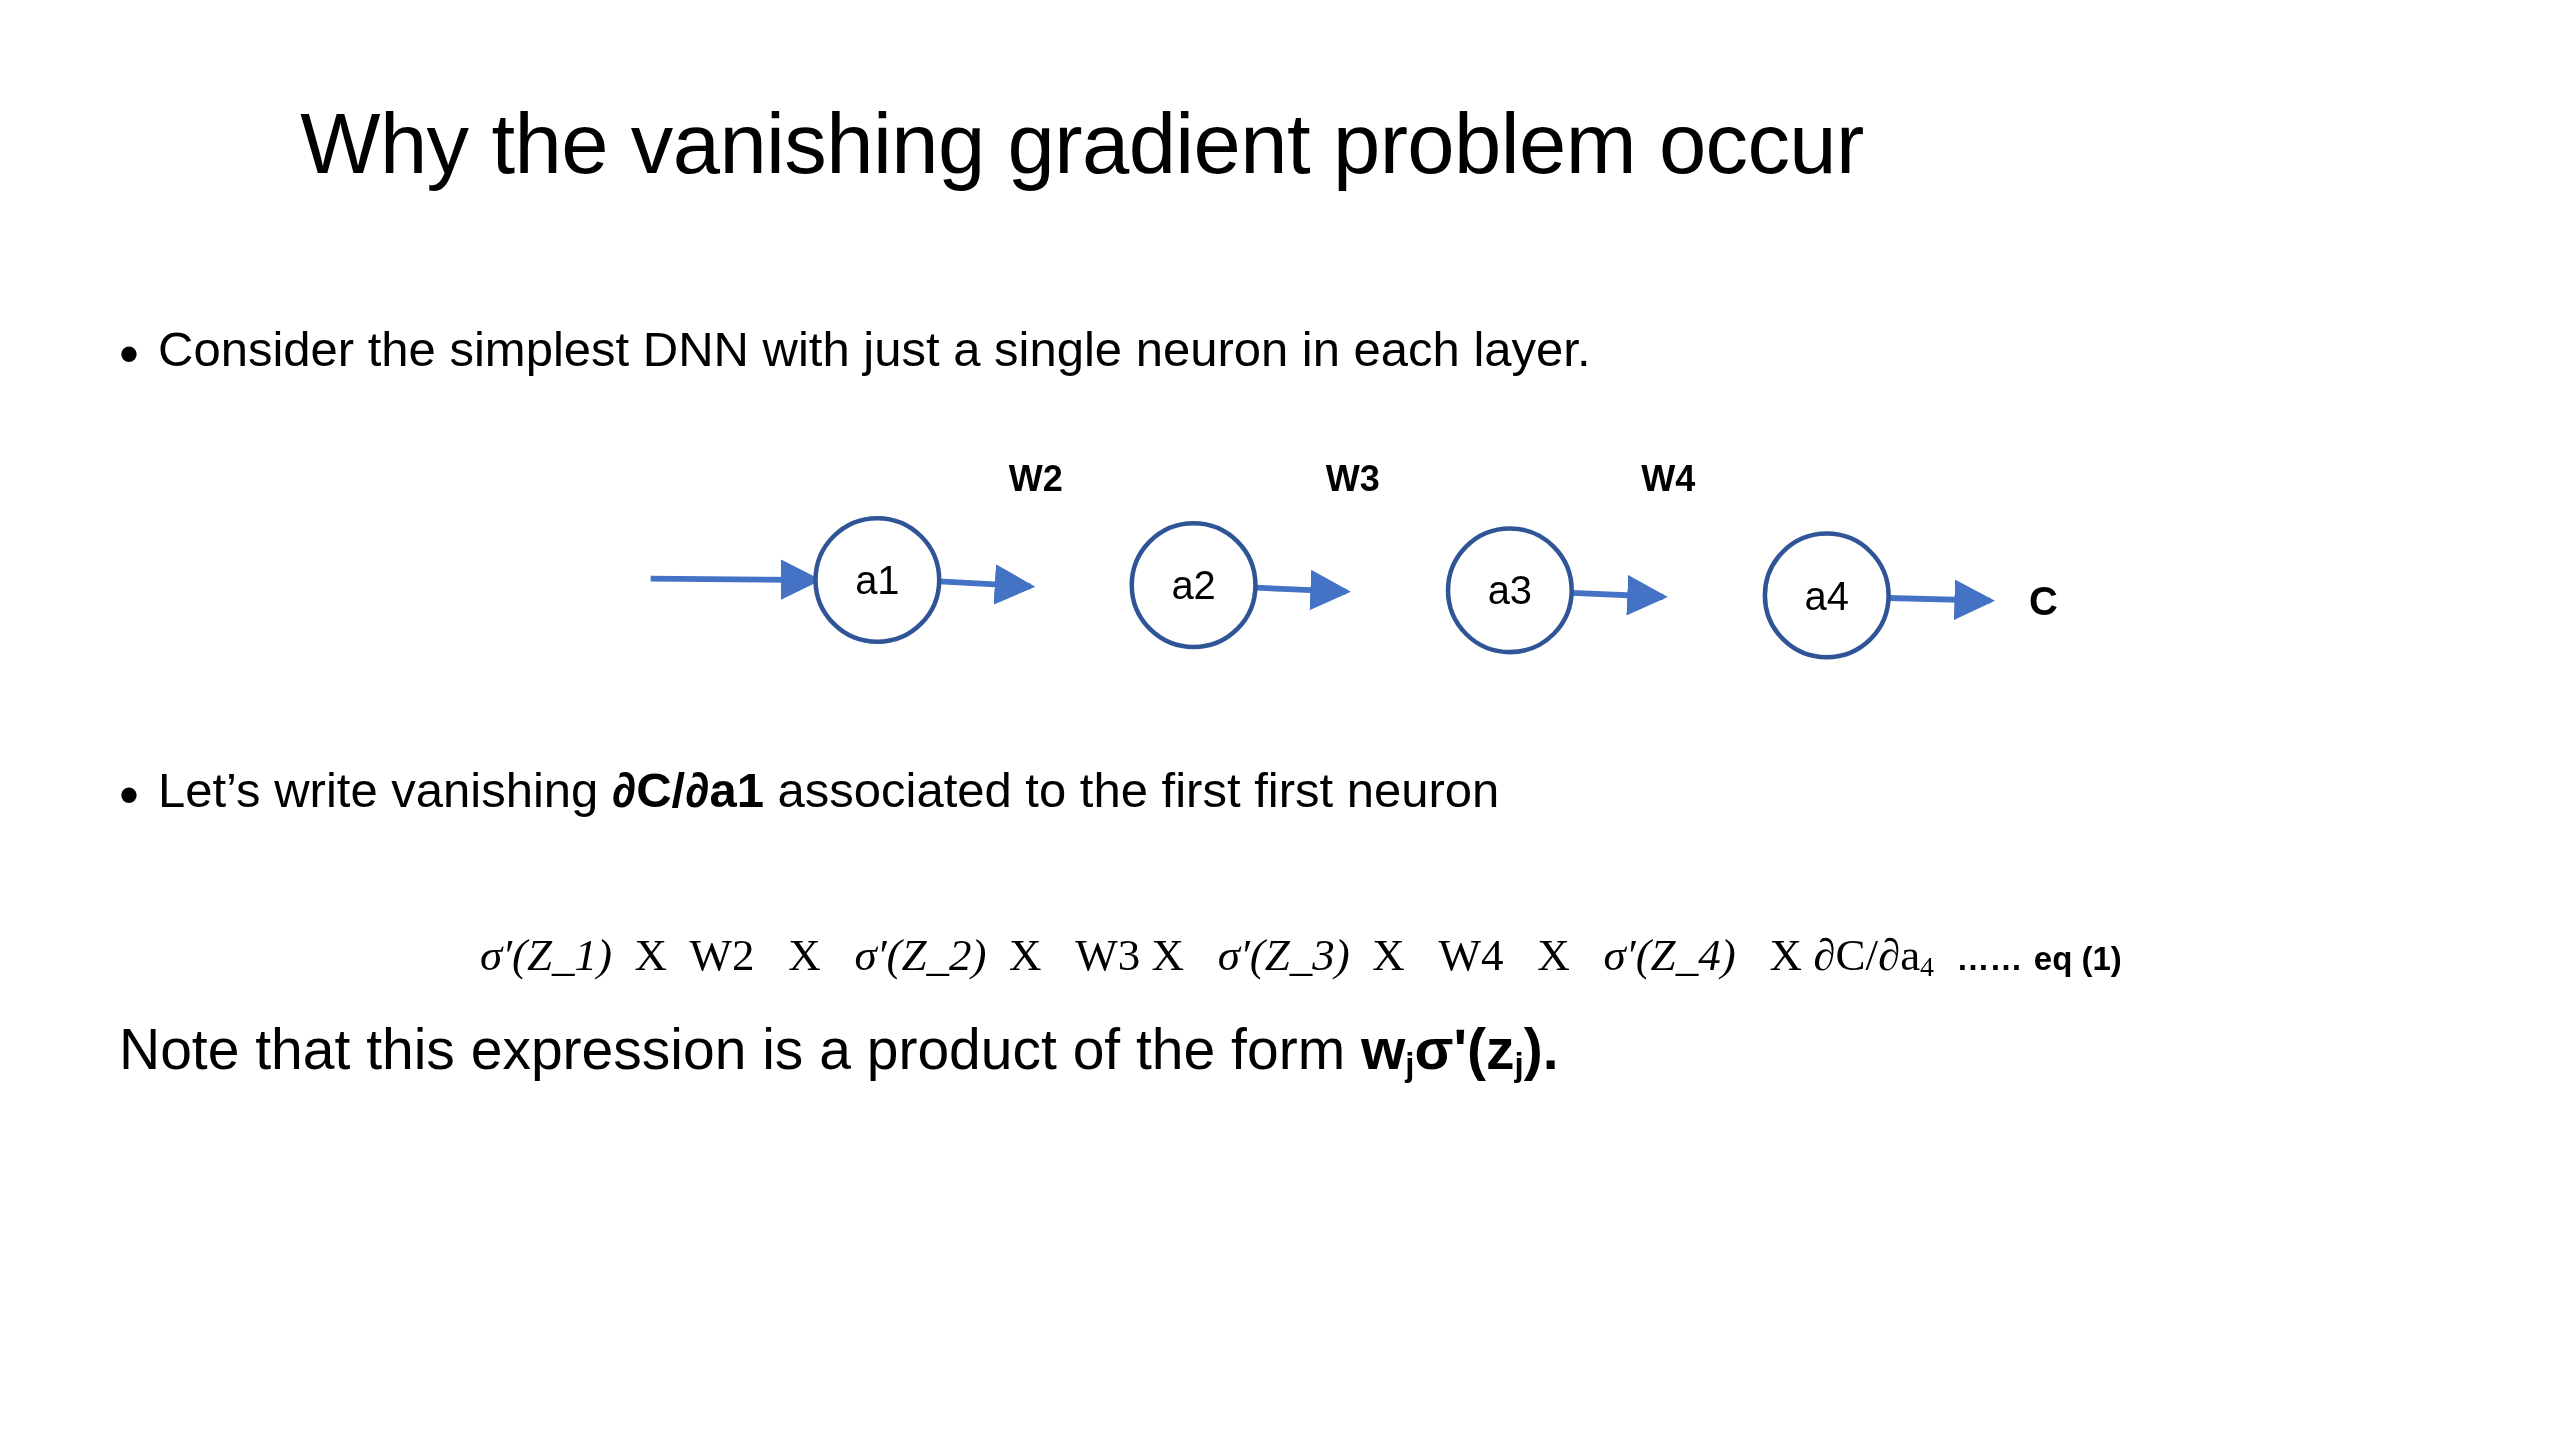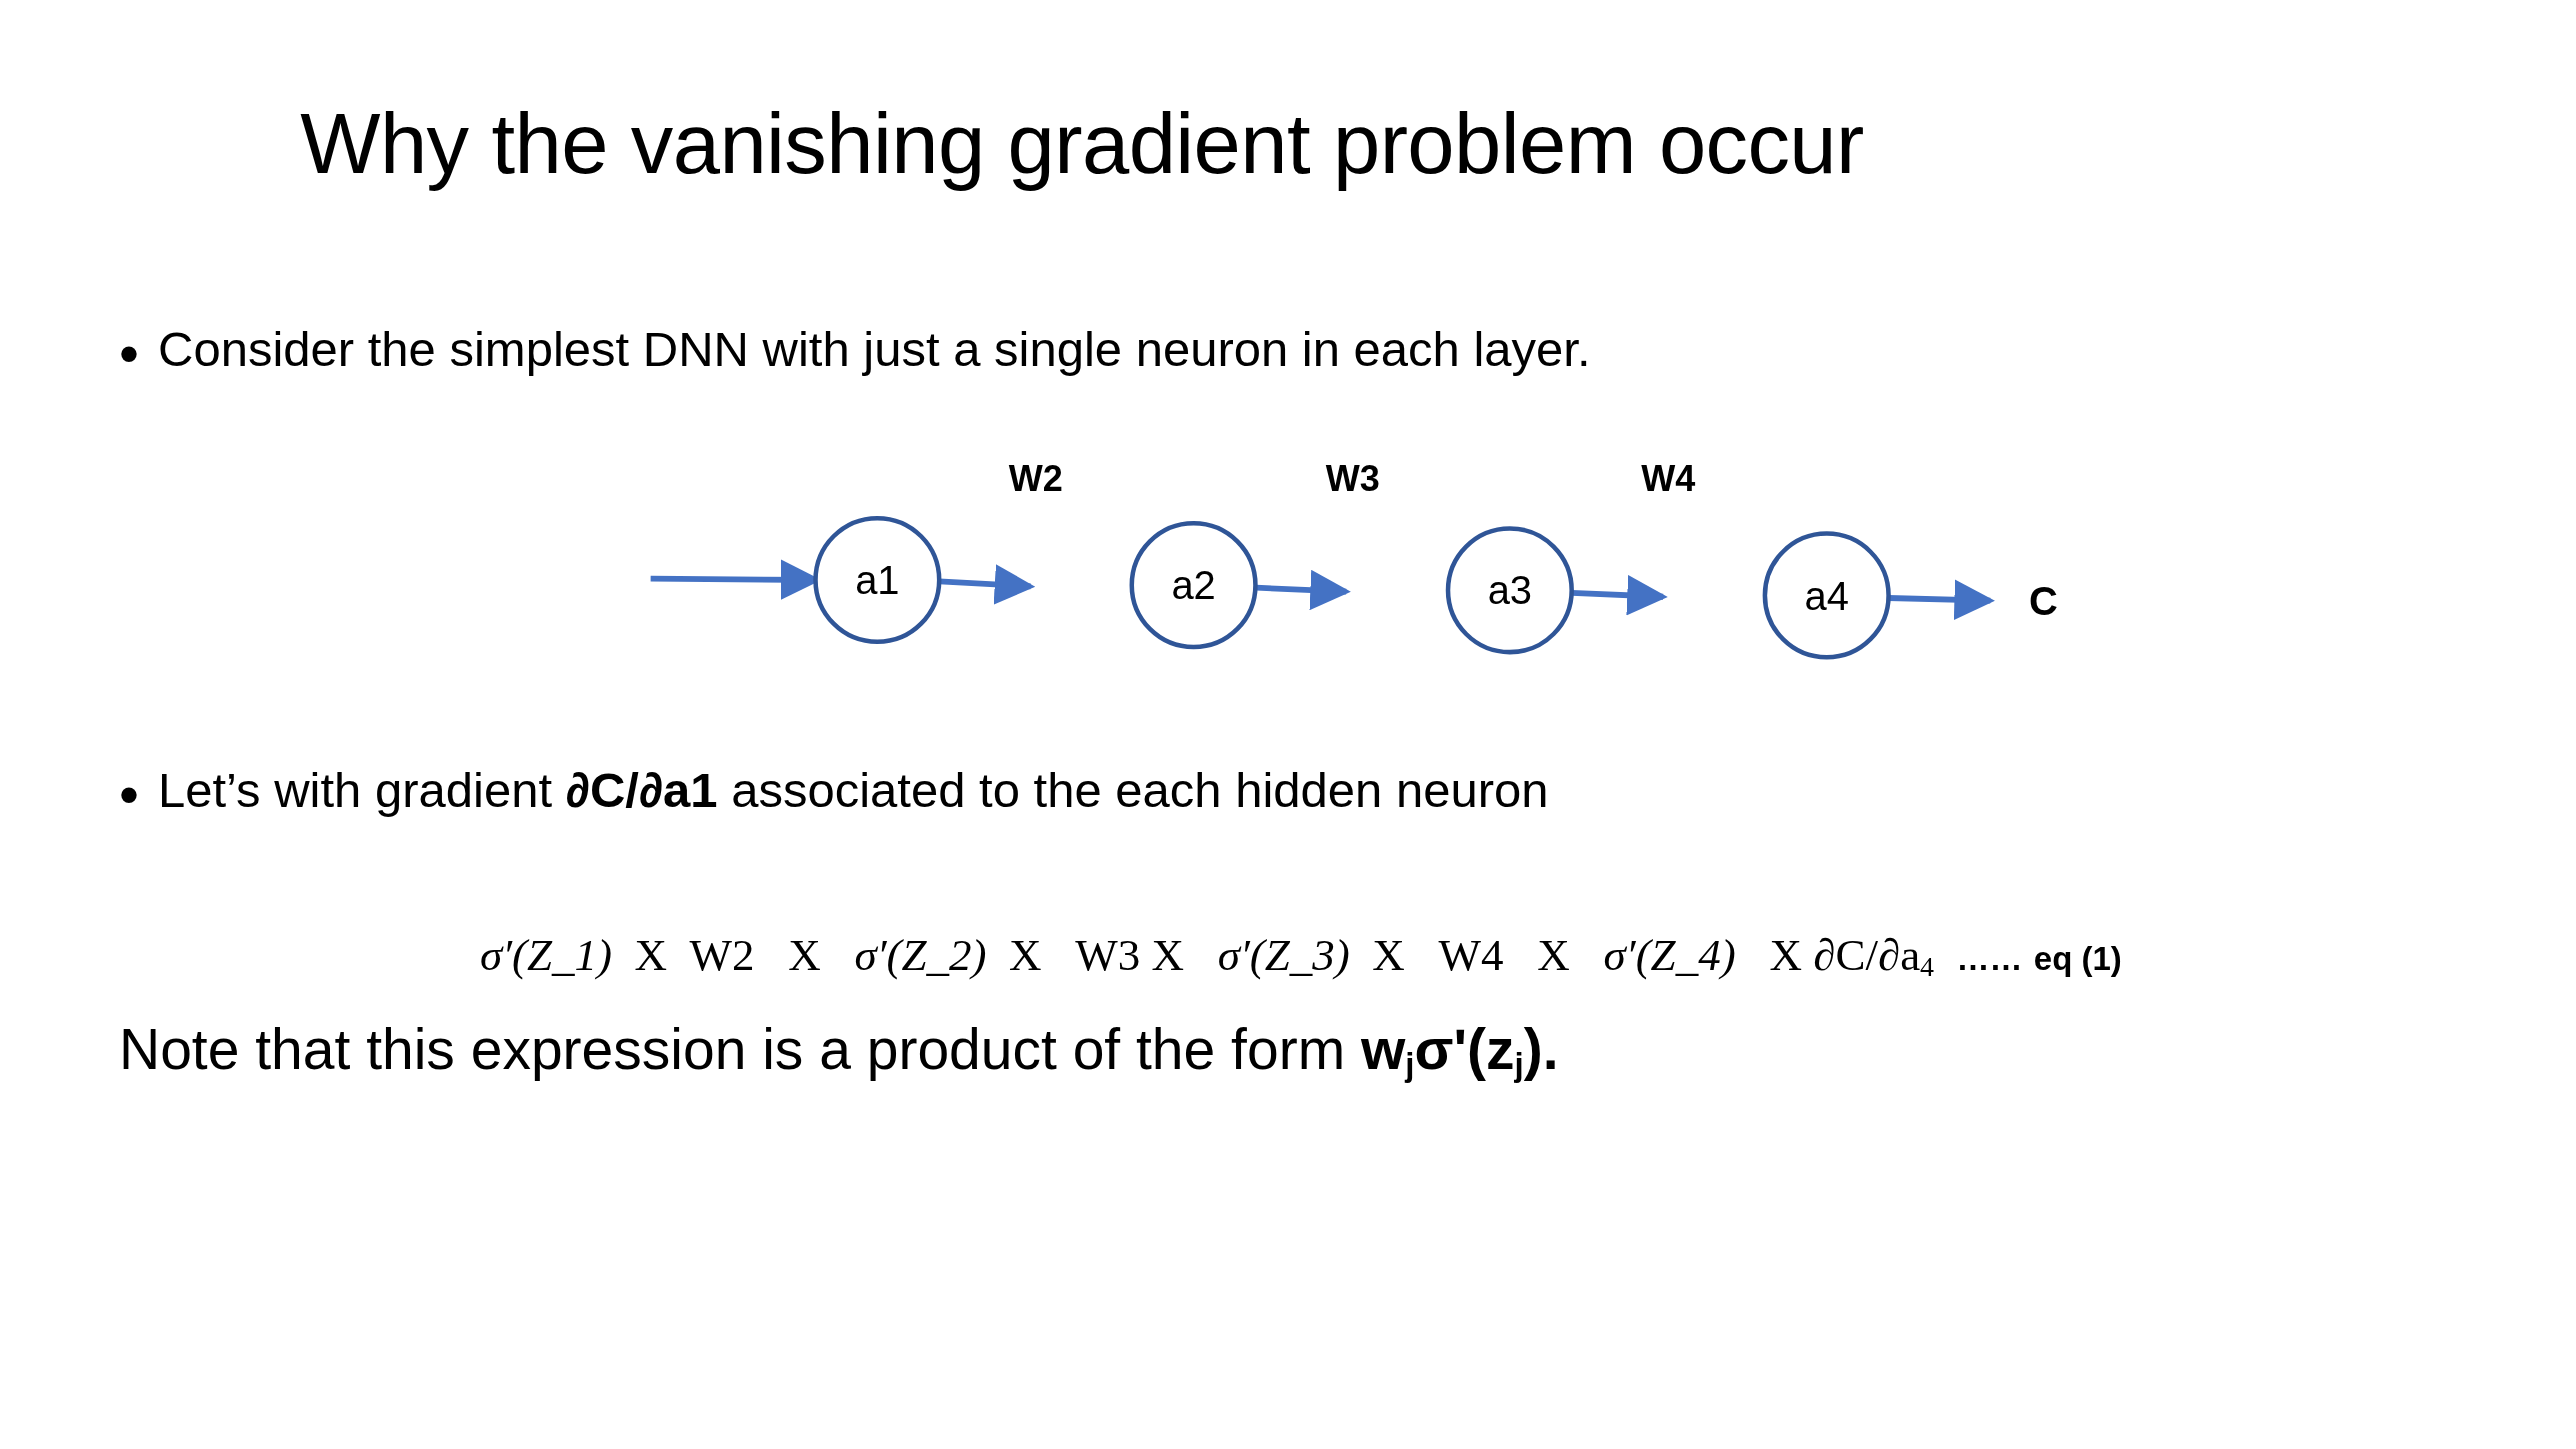--- a/index.html
+++ b/index.html
@@ -197,19 +197,19 @@
     <text class="weight-label" x="658" y="42" text-anchor="middle">W2</text>
     <text class="weight-label" x="1150" y="42" text-anchor="middle">W3</text>
     <text class="weight-label" x="1640" y="42" text-anchor="middle">W4</text>
 
     <text class="output-label" x="2200" y="234" text-anchor="start">C</text>
   </svg>
 </div>
 
 <div class="bullet-row" id="bullet-2">
   <span class="bullet-dot">•</span>
-  <span class="bullet-text"><span>Let’s with gradient </span><span class="emph-underline">∂C/∂a1 </span><span>associated to the each hidden neuron</span></span>
+  <span class="bullet-text"><span>Let’s write vanishing </span><span class="emph-underline">∂C/∂a1 </span><span>associated to the first first neuron</span></span>
 </div>
 
 <div id="equation-line"><span class="sig">σ′(Z_1)</span>&nbsp;&nbsp;<span>X</span>&nbsp;&nbsp;<span>W2</span>&nbsp;&nbsp;&nbsp;<span>X</span>&nbsp;&nbsp;&nbsp;<span class="sig">σ′(Z_2)</span>&nbsp;&nbsp;<span>X</span>&nbsp;&nbsp;&nbsp;<span>W3</span>&nbsp;<span>X</span>&nbsp;&nbsp;&nbsp;<span class="sig">σ′(Z_3)</span>&nbsp;&nbsp;<span>X</span>&nbsp;&nbsp;&nbsp;<span>W4</span>&nbsp;&nbsp;&nbsp;<span>X</span>&nbsp;&nbsp;&nbsp;<span class="sig">σ′(Z_4)</span>&nbsp;&nbsp;&nbsp;<span>X</span>&nbsp;<span>∂C/∂a</span><sub>4</sub>&nbsp;&nbsp;<span class="eqtag">……</span>&nbsp;<span class="eqtag">eq (1)</span></div>
 
 <div id="note-line"><span>Note that this expression is a product of the form </span><span class="formula"><span>w</span><sub>j</sub><span>σʹ(z</span><sub>j</sub><span>).</span></span></div>
 
 
 </body></html>

